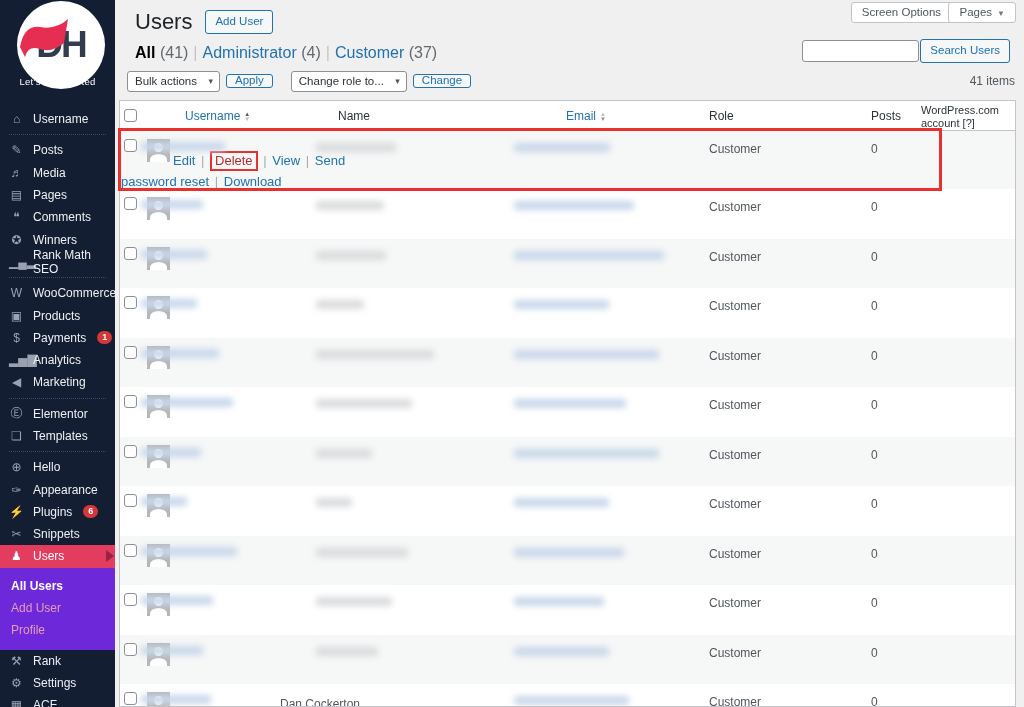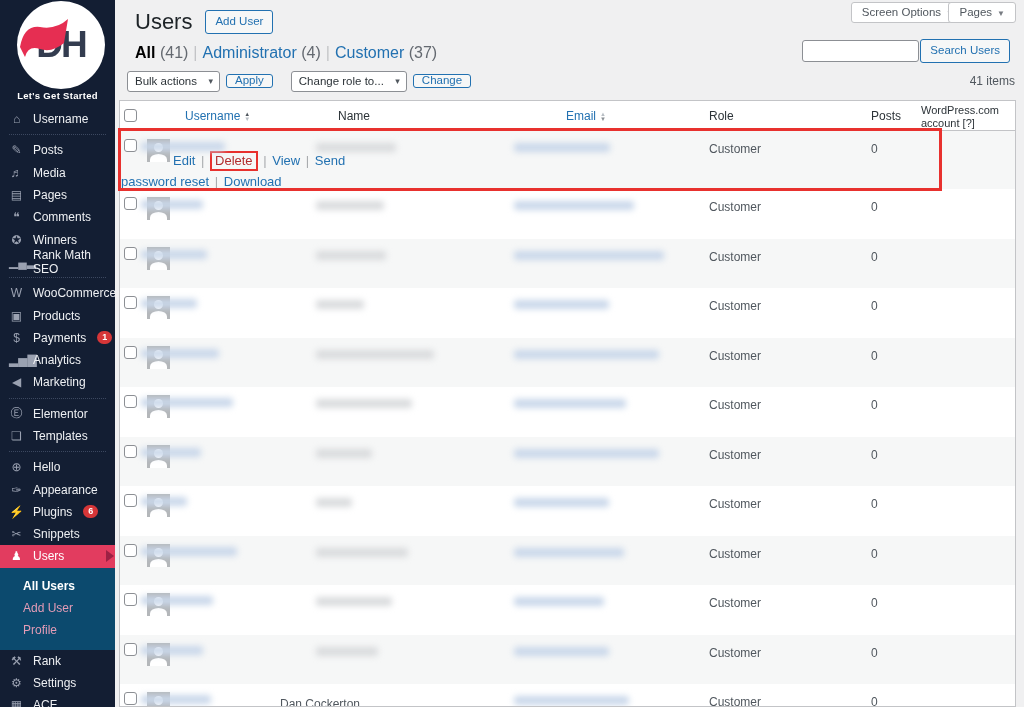--- a/index.html
+++ b/index.html
@@ -5,30 +5,30 @@
   * { margin:0; padding:0; box-sizing:border-box; }
   html,body { width:1024px; height:707px; overflow:hidden; }
   body { font-family:"Liberation Sans", sans-serif; background:#f0f0f1; position:relative; font-size:12px; color:#1d2327; }
 
   
   .sidebar { position:absolute; left:0; top:0; width:115px; height:707px; background:#131e33; color:#eceef1; z-index:20; }
   .logo-wrap { position:relative; height:108px; }
   .logo-circle { position:absolute; left:17px; top:1px; width:88px; height:88px; border-radius:50%; background:#ffffff; display:flex; align-items:center; justify-content:center; }
   .logo-dh { font-size:37px; font-weight:800; color:#333c4f; letter-spacing:-2px; }
   .logo-flag { position:absolute; left:-1px; top:12px; width:66px; height:48px; }
-  .tagline { position:absolute; bottom:7px; left:0; width:100%; text-align:center; font-size:9.5px; font-weight:bold; color:#ffffff; letter-spacing:0.3px; }
+  .tagline { position:absolute; bottom:21px; left:0; width:100%; text-align:center; font-size:9.5px; font-weight:normal; color:#ffffff; letter-spacing:0.3px; }
   .menu { font-size:12px; }
   .menu-sep { border-top:1px dotted #3c4860; margin:4px 9px; }
   .menu-item { display:flex; align-items:center; height:22.3px; padding-left:9px; gap:9px; position:relative; color:#eef0f3; cursor:pointer; }
   .menu-icon { width:15px; text-align:center; color:#9aa1b1; font-size:12px; flex:none; }
   .menu-item.active { background:#e23c5f; color:#fff; }
   .menu-item.active .menu-icon { color:#fff; }
   .menu-arrow { position:absolute; right:1px; top:50%; margin-top:-6px; width:0; height:0; border-top:6px solid transparent; border-bottom:6px solid transparent; border-left:8px solid #9c2144; }
   .badge { background:#d63638; color:#fff; border-radius:9px; font-size:9px; line-height:13px; padding:0 5px; margin-left:2px; font-weight:bold; }
-  .submenu { background:#0c4a6e; padding:7px 12px 9px; }
+  .submenu { background:#6d28d9; padding:7px 0 9px; }
   .submenu-item { padding:4px 0 4px 11px; color:#e49cb6; font-size:12px; cursor:pointer; }
   .submenu-item.current { color:#ffffff; font-weight:bold; }
 
   
   .content { position:absolute; left:115px; top:0; width:909px; height:707px; }
 
   .top-tab { position:absolute; top:2px; height:21px; background:#ffffff; border:1px solid #c3c4c7; border-radius:3px; color:#50575e; font-size:11.5px; line-height:19px; padding:0 10px; cursor:pointer; }
   .top-tab .caret { font-size:8px; margin-left:5px; color:#787c82; }
   #screen-options-tab { right:59px; }
   #help-tab { right:8px; }

